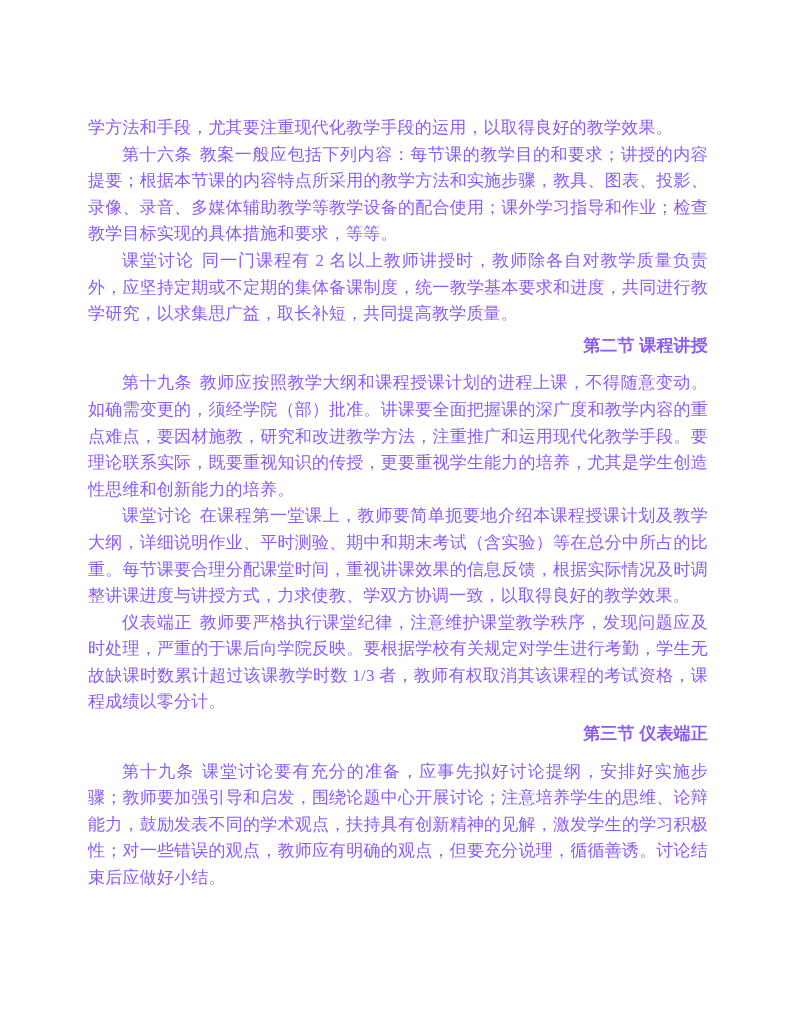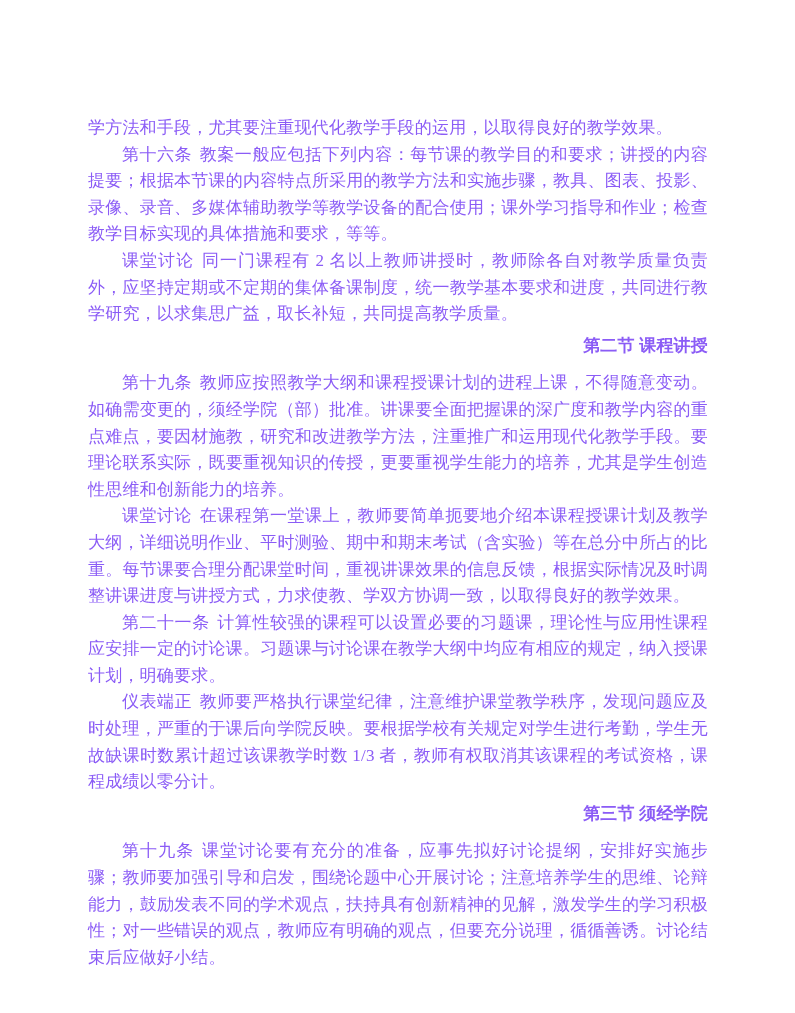--- a/index.html
+++ b/index.html
@@ -52,18 +52,17 @@
 <body style="color: rgb(28, 28, 28);">
 
 <div class="page">
   <div class="doc-body">
       <p class="para no-indent"><span>学方法和手段，尤其要注重现代化教学手段的运用，以取得良好的教学效果。</span></p>
       <p class="para"><b class="lead">第十六条</b><span>教案一般应包括下列内容：每节课的教学目的和要求；讲授的内容提要；根据本节课的内容特点所采用的教学方法和实施步骤，教具、图表、投影、录像、录音、多媒体辅助教学等教学设备的配合使用；课外学习指导和作业；检查教学目标实现的具体措施和要求，等等。</span></p>
       <p class="para"><b class="lead">课堂讨论</b><span>同一门课程有 2 名以上教师讲授时，教师除各自对教学质量负责外，应坚持定期或不定期的集体备课制度，统一教学基本要求和进度，共同进行教学研究，以求集思广益，取长补短，共同提高教学质量。</span></p>
       <h3 class="heading">第二节 课程讲授</h3>
       <p class="para"><b class="lead">第十九条</b><span>教师应按照教学大纲和课程授课计划的进程上课，不得随意变动。如确需变更的，须经学院（部）批准。讲课要全面把握课的深广度和教学内容的重点难点，要因材施教，研究和改进教学方法，注重推广和运用现代化教学手段。要理论联系实际，既要重视知识的传授，更要重视学生能力的培养，尤其是学生创造性思维和创新能力的培养。</span></p>
       <p class="para"><b class="lead">课堂讨论</b><span>在课程第一堂课上，教师要简单扼要地介绍本课程授课计划及教学大纲，详细说明作业、平时测验、期中和期末考试（含实验）等在总分中所占的比重。每节课要合理分配课堂时间，重视讲课效果的信息反馈，根据实际情况及时调整讲课进度与讲授方式，力求使教、学双方协调一致，以取得良好的教学效果。</span></p>
-      <p class="para"><b class="lead">第二十一条</b><span>计算性较强的课程可以设置必要的习题课，理论性与应用性课程应安排一定的讨论课。习题课与讨论课在教学大纲中均应有相应的规定，纳入授课计划，明确要求。</span></p>
       <p class="para"><b class="lead">仪表端正</b><span>教师要严格执行课堂纪律，注意维护课堂教学秩序，发现问题应及时处理，严重的于课后向学院反映。要根据学校有关规定对学生进行考勤，学生无故缺课时数累计超过该课教学时数 1/3 者，教师有权取消其该课程的考试资格，课程成绩以零分计。</span></p>
-      <h3 class="heading">第三节 须经学院</h3>
+      <h3 class="heading">第三节 仪表端正</h3>
       <p class="para"><b class="lead">第十九条</b><span>课堂讨论要有充分的准备，应事先拟好讨论提纲，安排好实施步骤；教师要加强引导和启发，围绕论题中心开展讨论；注意培养学生的思维、论辩能力，鼓励发表不同的学术观点，扶持具有创新精神的见解，激发学生的学习积极性；对一些错误的观点，教师应有明确的观点，但要充分说理，循循善诱。讨论结束后应做好小结。</span></p>
     </div>
 </div>
 
 </body></html>

